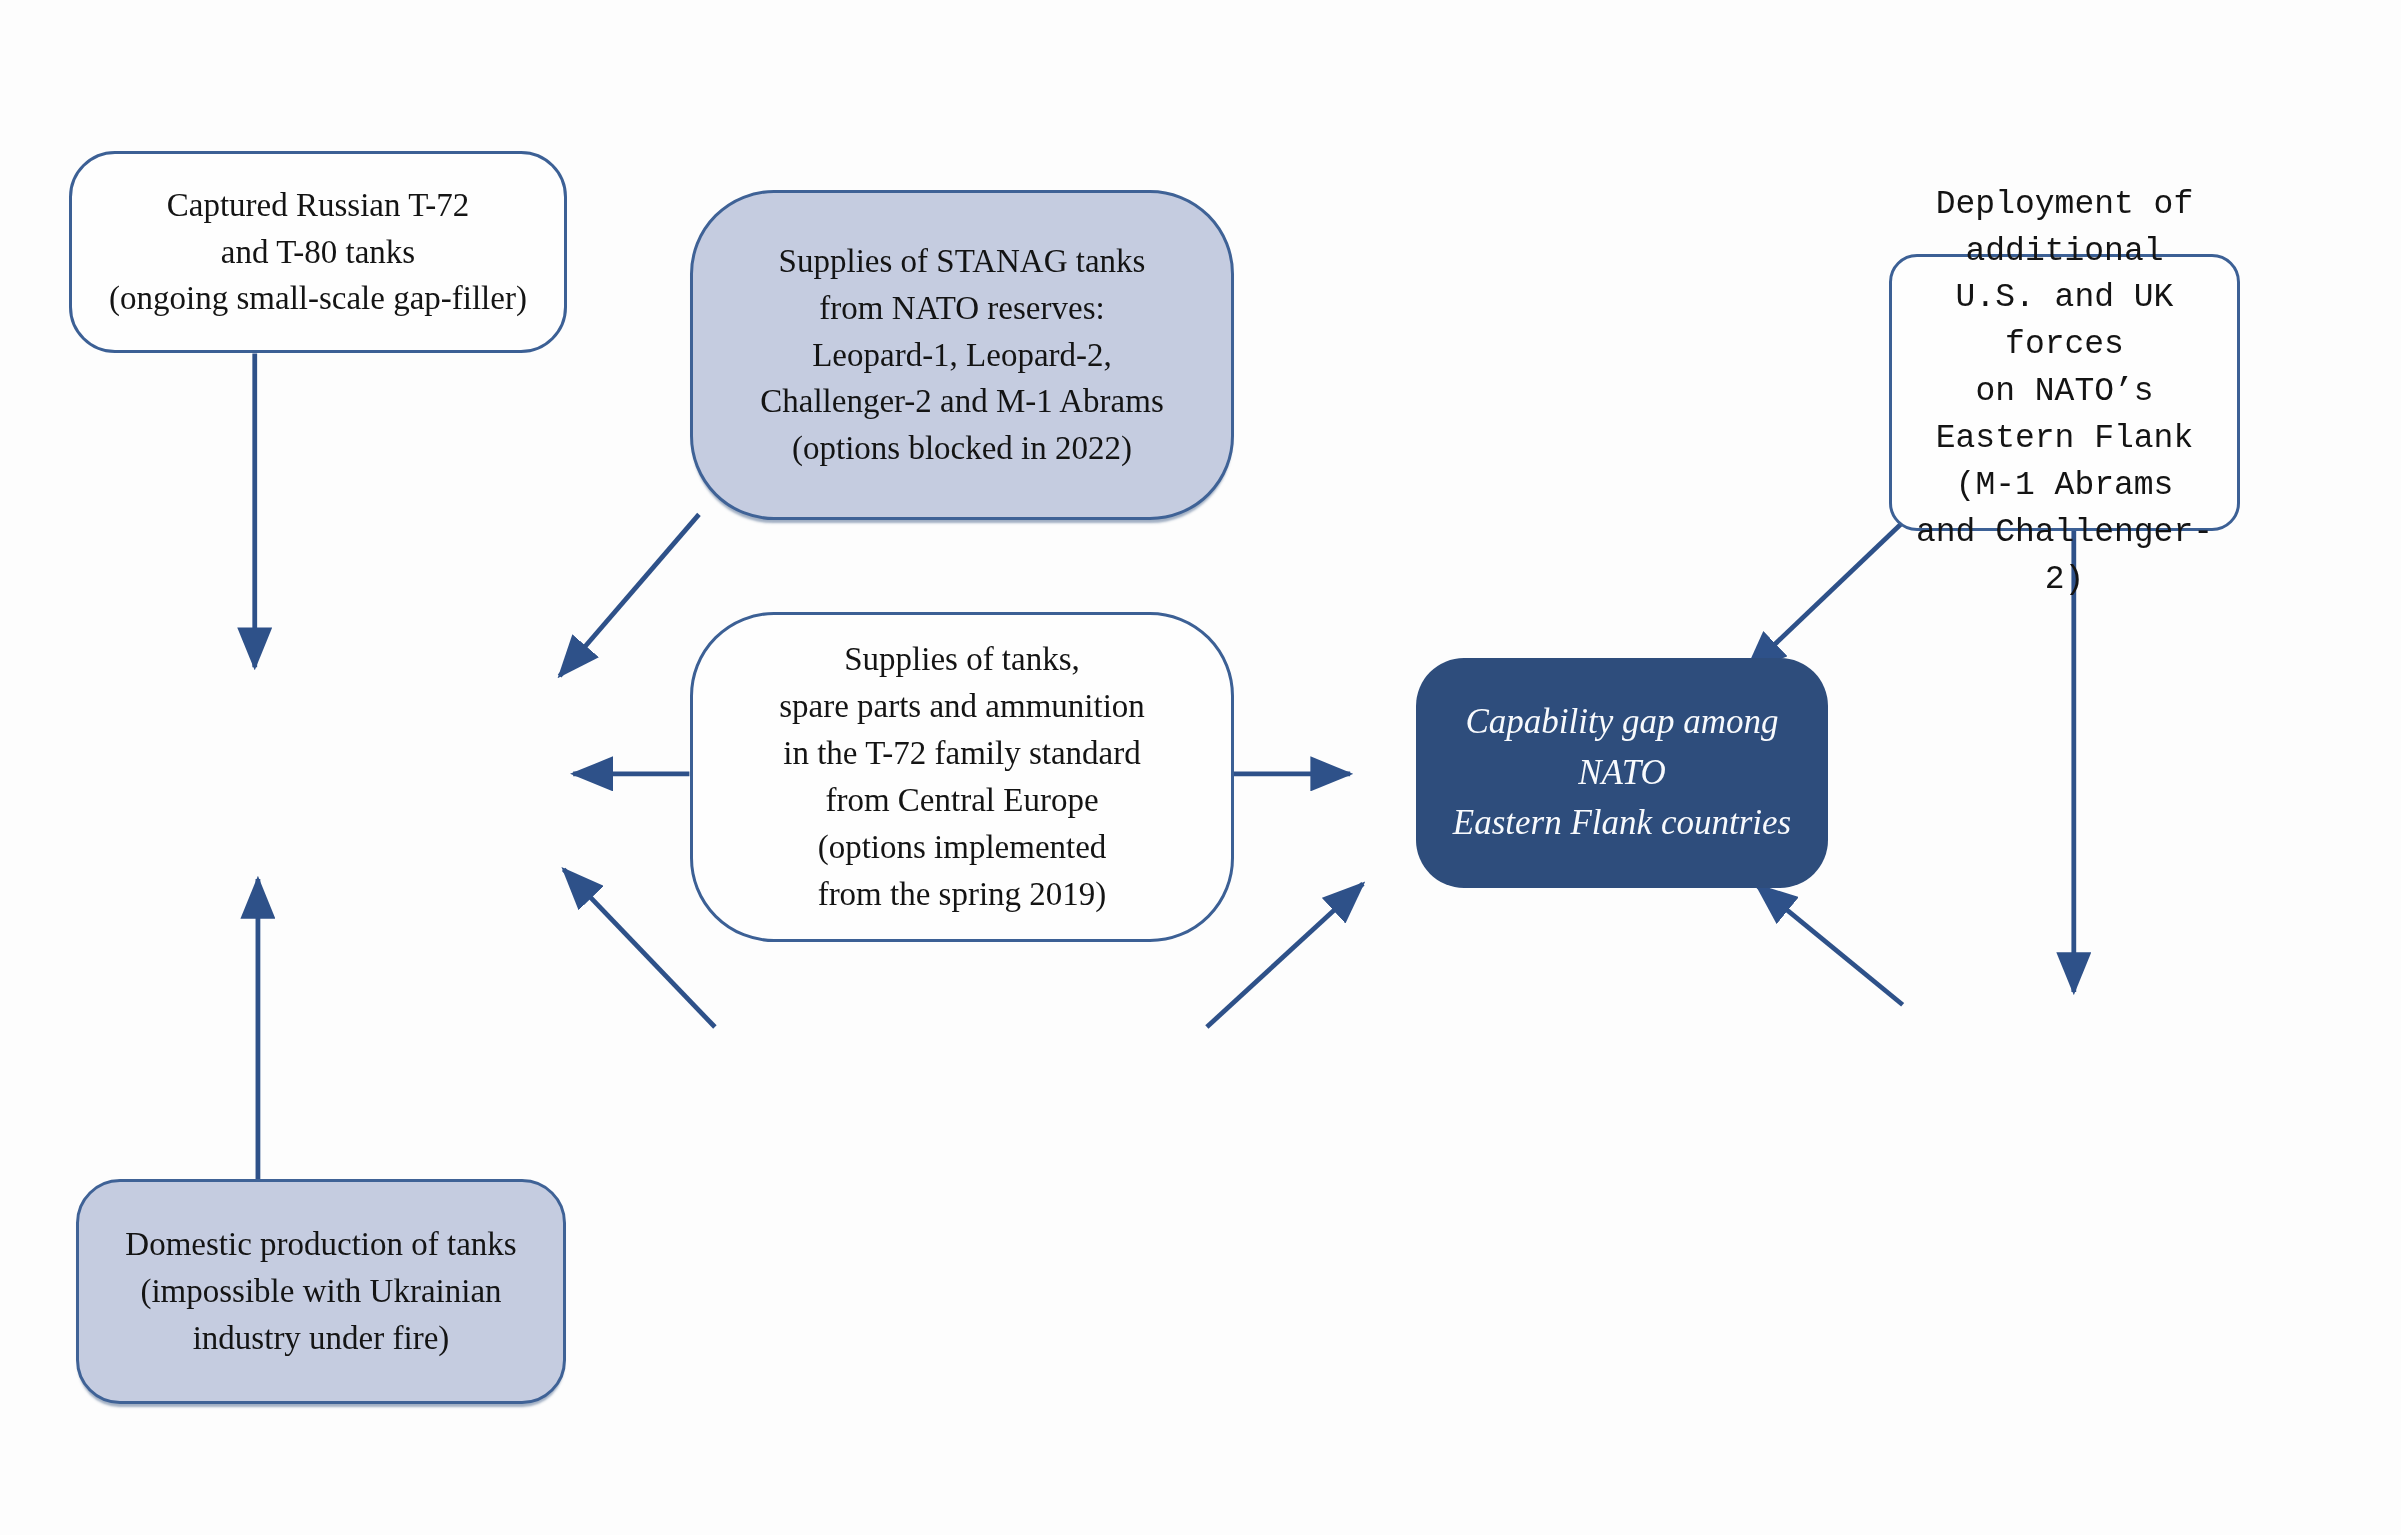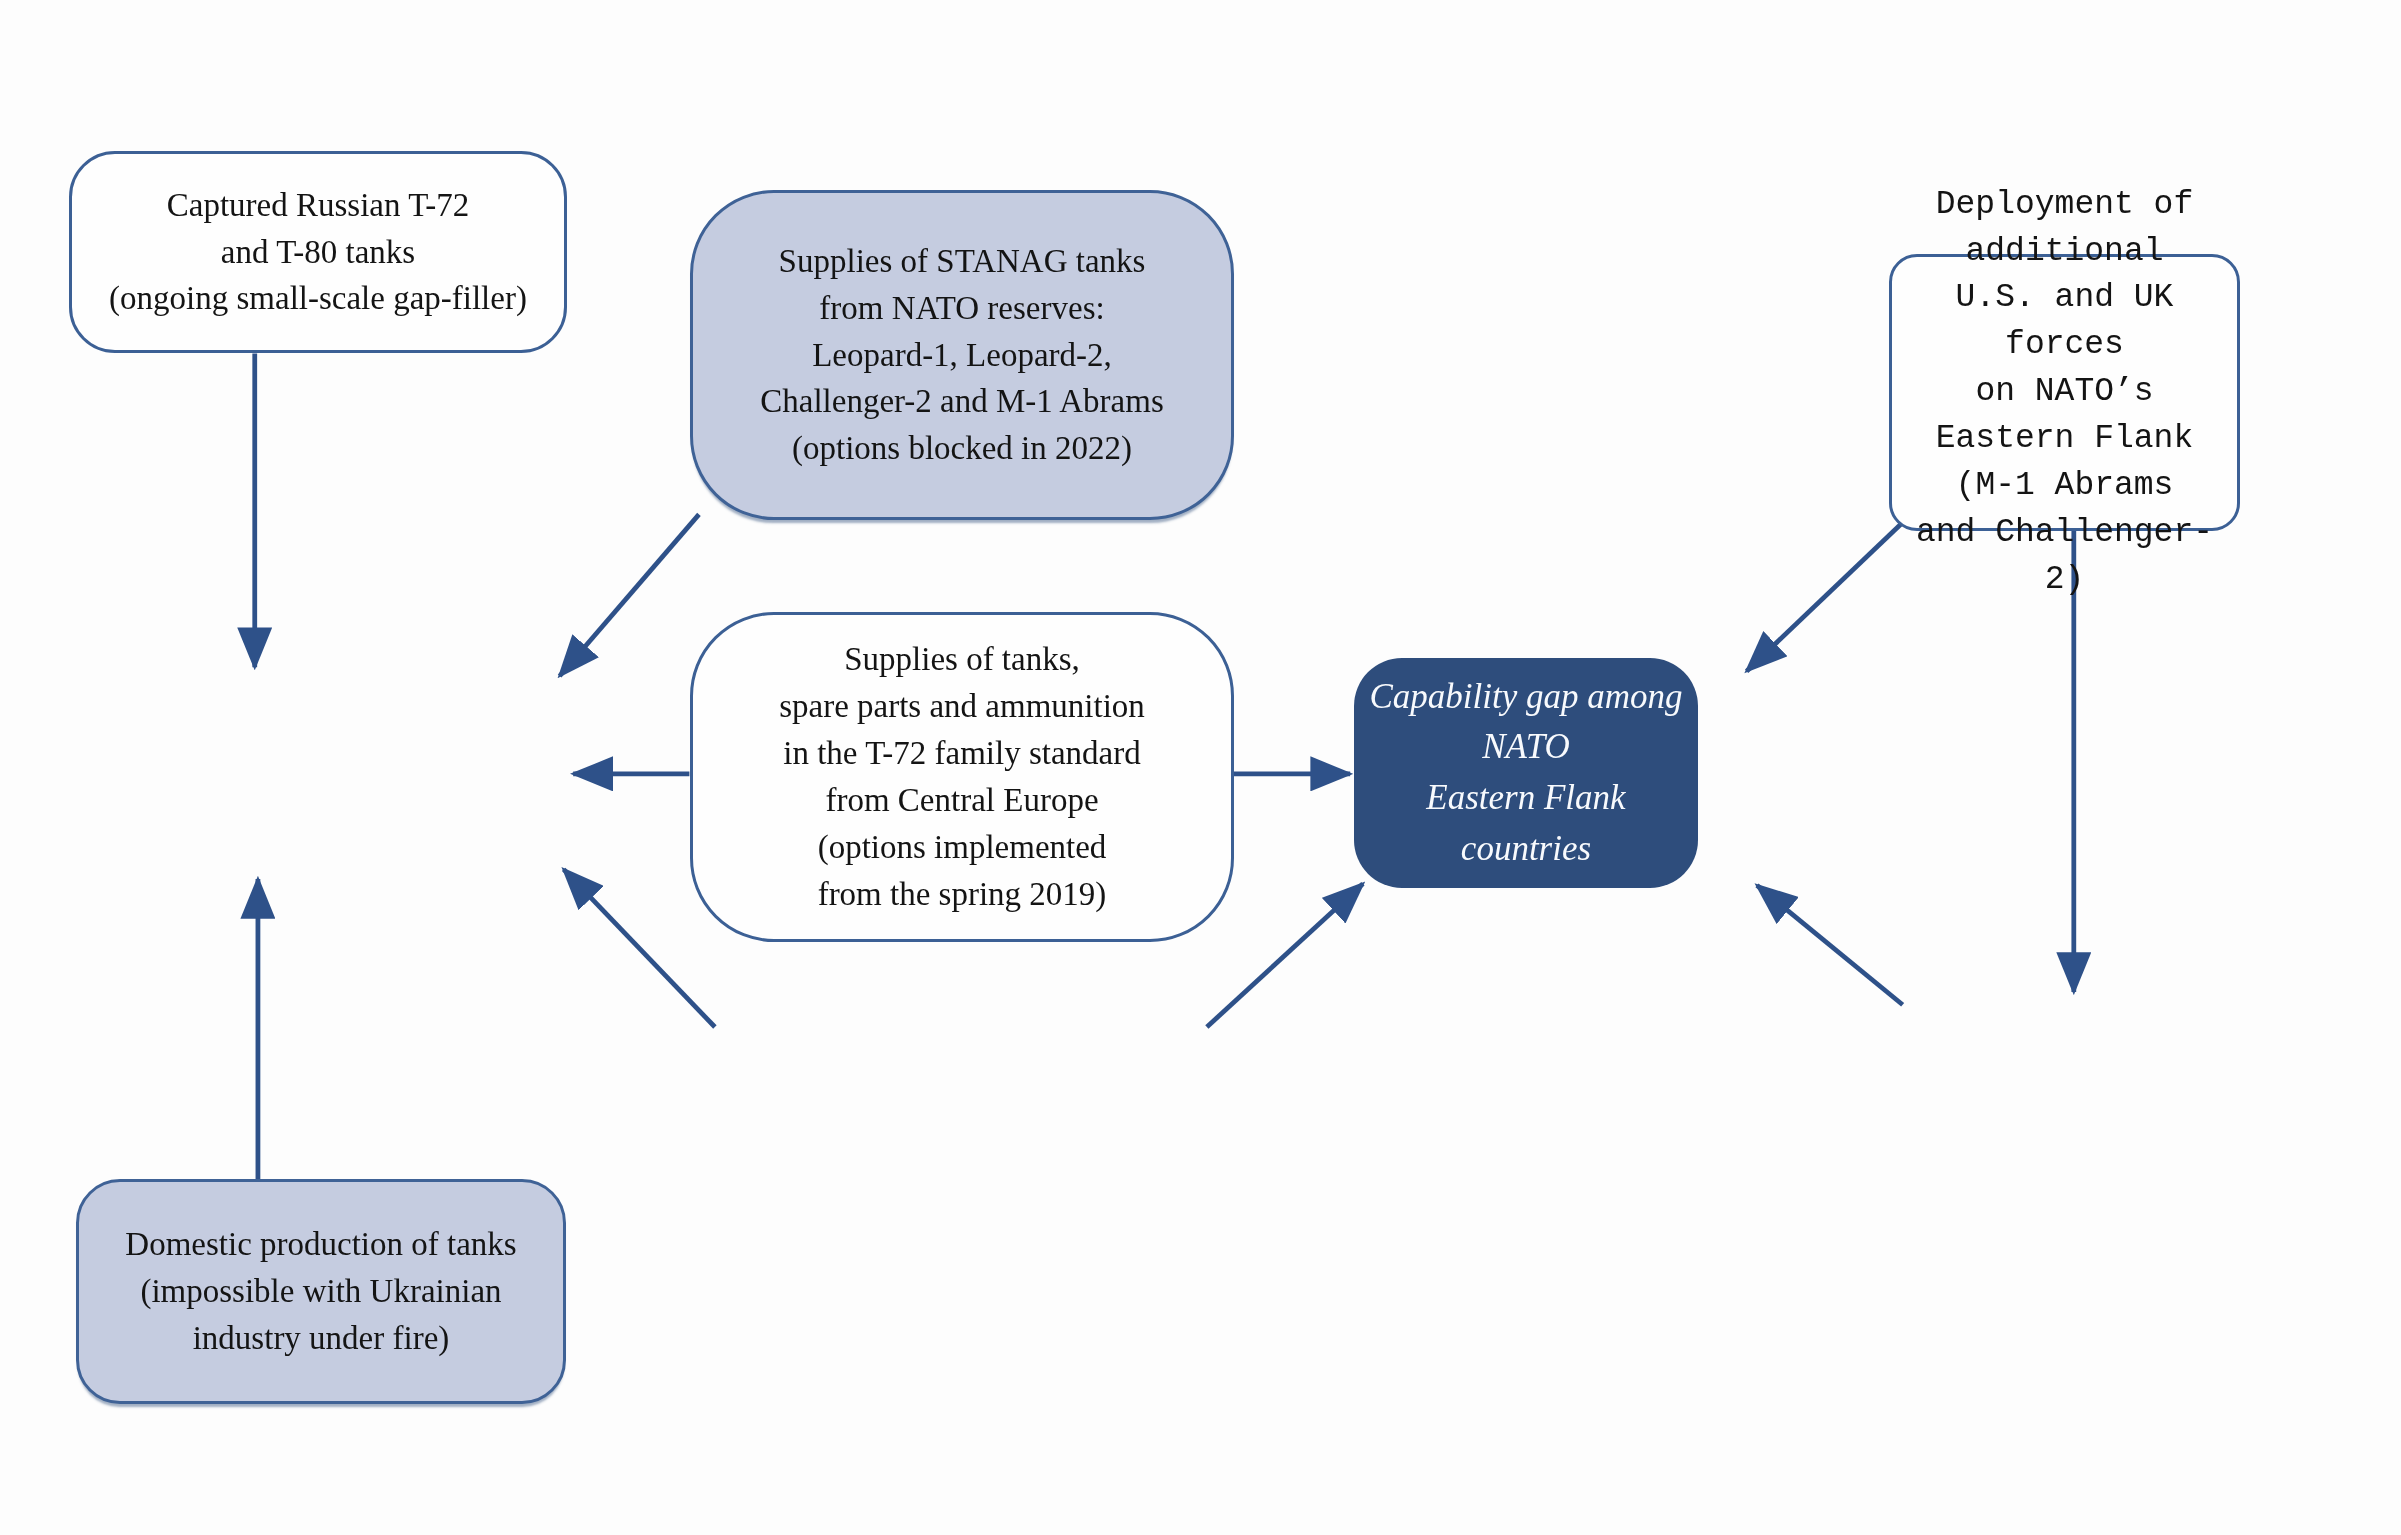--- a/index.html
+++ b/index.html
@@ -44,21 +44,21 @@
   .dark-filled .txt{
     font-size:35px;
     line-height:1.45;
   }
   
   #node-captured      {left:69px;   top:151px;  width:498px; height:202px; border-radius:46px;}
   #node-stanag        {left:690px;  top:190px;  width:544px; height:330px; border-radius:84px;}
   #node-deployment    {left:1889px; top:254px;  width:351px; height:277px; border-radius:28px;font-family:Liberation Mono, monospace;}
   #node-gap-ukraine   {left:68px;   top:674px;  width:499px; height:199px; border-radius:44px;}
   #node-central       {left:690px;  top:612px;  width:544px; height:330px; border-radius:84px;}
-  #node-nato-gap      {left:1354px; top:658px;  width:344px; height:230px; border-radius:48px;}
+  #node-nato-gap      {left:1416px; top:658px;  width:412px; height:230px; border-radius:48px;}
   #node-domestic      {left:76px;   top:1179px; width:490px; height:225px; border-radius:44px;}
   #node-atgm          {left:697px;  top:1018px; width:529px; height:329px; border-radius:84px;}
   #node-modernisation {left:1889px; top:998px; width:441px; height:272px; border-radius:72px;}
 </style>
 </head>
 <body>
 
 <div class="canvas">
 
   <svg class="edges" viewBox="0 0 3016 1928" xmlns="http://www.w3.org/2000/svg">

